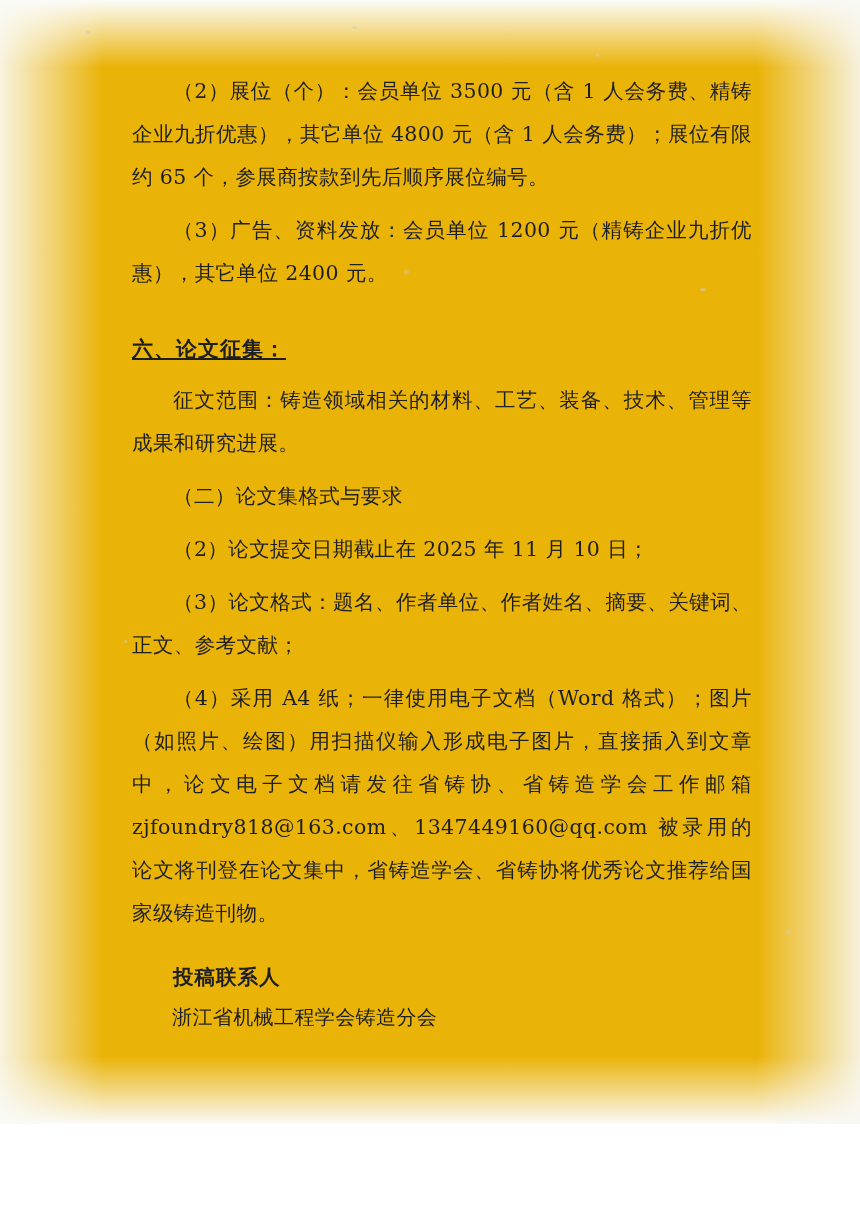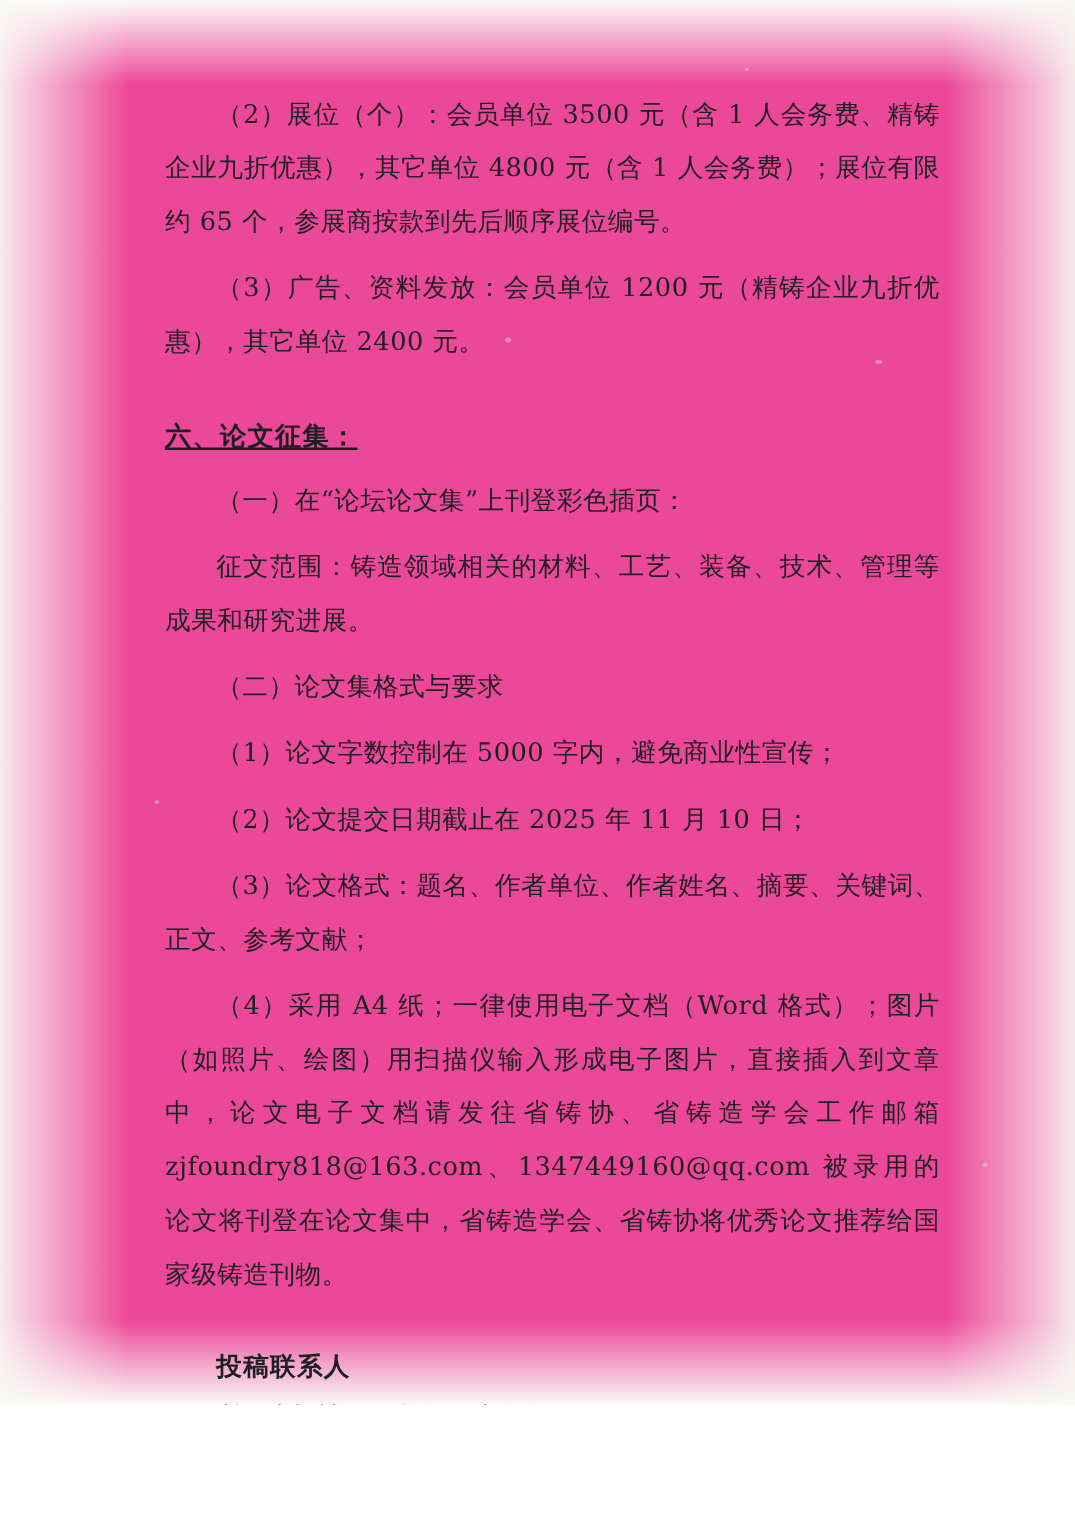--- a/index.html
+++ b/index.html
@@ -4,21 +4,21 @@
 <style>
   html, body {
     margin: 0;
     padding: 0;
     background: #ffffff;
   }
   .page {
     position: relative;
     width: 860px;
     height: 1124px;
-    background: #ec4899;
+    background: #eab308;
     overflow: hidden;
     font-family: "DejaVu Serif", serif;
     color: #1d1f22;
   }
   
   .scan-tint {
     position: absolute;
     inset: 0;
     background:
       linear-gradient(90deg, rgba(250,250,246,0.9) 0%, rgba(255,255,255,0) 12%, rgba(255,255,255,0) 88%, rgba(248,248,244,0.9) 100%),
@@ -40,21 +40,21 @@
   p {
     margin: 0;
     font-size: 20.5px;
     line-height: 43px;
     letter-spacing: 0.4px;
     text-align: justify;
     text-justify: inter-ideograph;
   }
   .indent { text-indent: 2em; }
   .gap-sm { margin-top: 10px; }
-  .gap-md { margin-top: 32px; }
+  .gap-md { margin-top: 22px; }
   .gap-lg { margin-top: 34px; text-decoration: underline; }
   .heading {
     font-weight: bold;
     font-size: 21px;
     letter-spacing: 1px;
     line-height: 40px;
   }
   .subhead {
     font-weight: bold;
     font-size: 20.5px;
@@ -85,28 +85,26 @@
   <div class="speck" style="left:60px; top:1150px; width:4px; height:3px;"></div>
 
   <div class="content">
 
     <p class="indent">（2）展位（个）：会员单位 3500 元（含 1 人会务费、精铸企业九折优惠），其它单位 4800 元（含 1 人会务费）；展位有限约 65 个，参展商按款到先后顺序展位编号。</p>
 
     <p class="indent gap-sm">（3）广告、资料发放：会员单位 1200 元（精铸企业九折优惠），其它单位 2400 元。</p>
 
     <p class="heading gap-lg">六、论文征集：</p>
 
-    <p class="indent gap-sm">（一）在“论坛论文集”上刊登彩色插页：</p>
 
 
     <p class="indent gap-sm">征文范围：铸造领域相关的材料、工艺、装备、技术、管理等成果和研究进展。</p>
 
     <p class="indent gap-sm">（二）论文集格式与要求</p>
 
-    <p class="indent gap-sm">（1）论文字数控制在 5000 字内，避免商业性宣传；</p>
 
     <p class="indent gap-sm">（2）论文提交日期截止在 2025 年 11 月 10 日；</p>
 
     <p class="indent gap-sm">（3）论文格式：题名、作者单位、作者姓名、摘要、关键词、正文、参考文献；</p>
 
     <p class="indent gap-sm">（4）采用 A4 纸；一律使用电子文档（Word 格式）；图片（如照片、绘图）用扫描仪输入形成电子图片，直接插入到文章中，论文电子文档请发往省铸协、省铸造学会工作邮箱 zjfoundry818@163.com、1347449160@qq.com 被录用的论文将刊登在论文集中，省铸造学会、省铸协将优秀论文推荐给国家级铸造刊物。</p>
 
     <p class="subhead gap-md">投稿联系人</p>
 
     <p class="contact-line">浙江省机械工程学会铸造分会</p>

